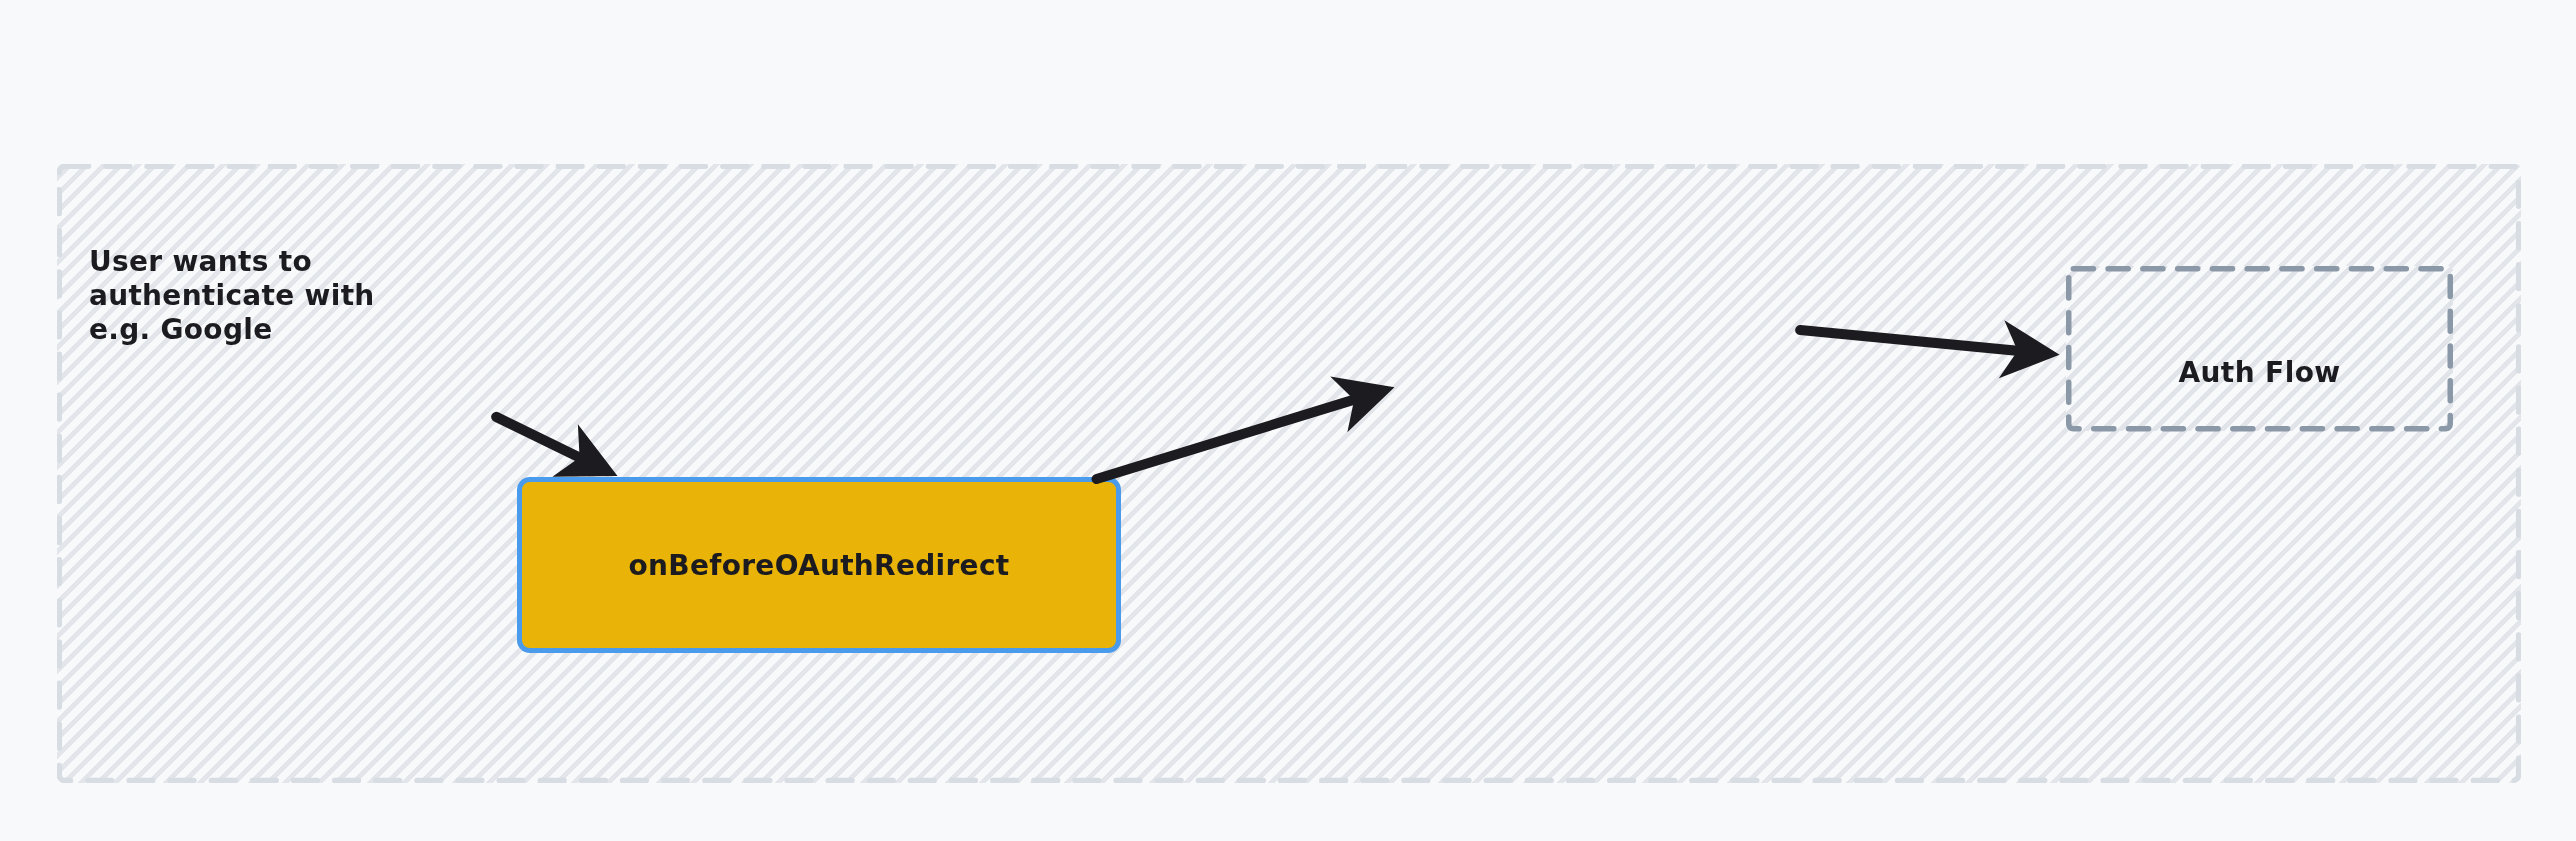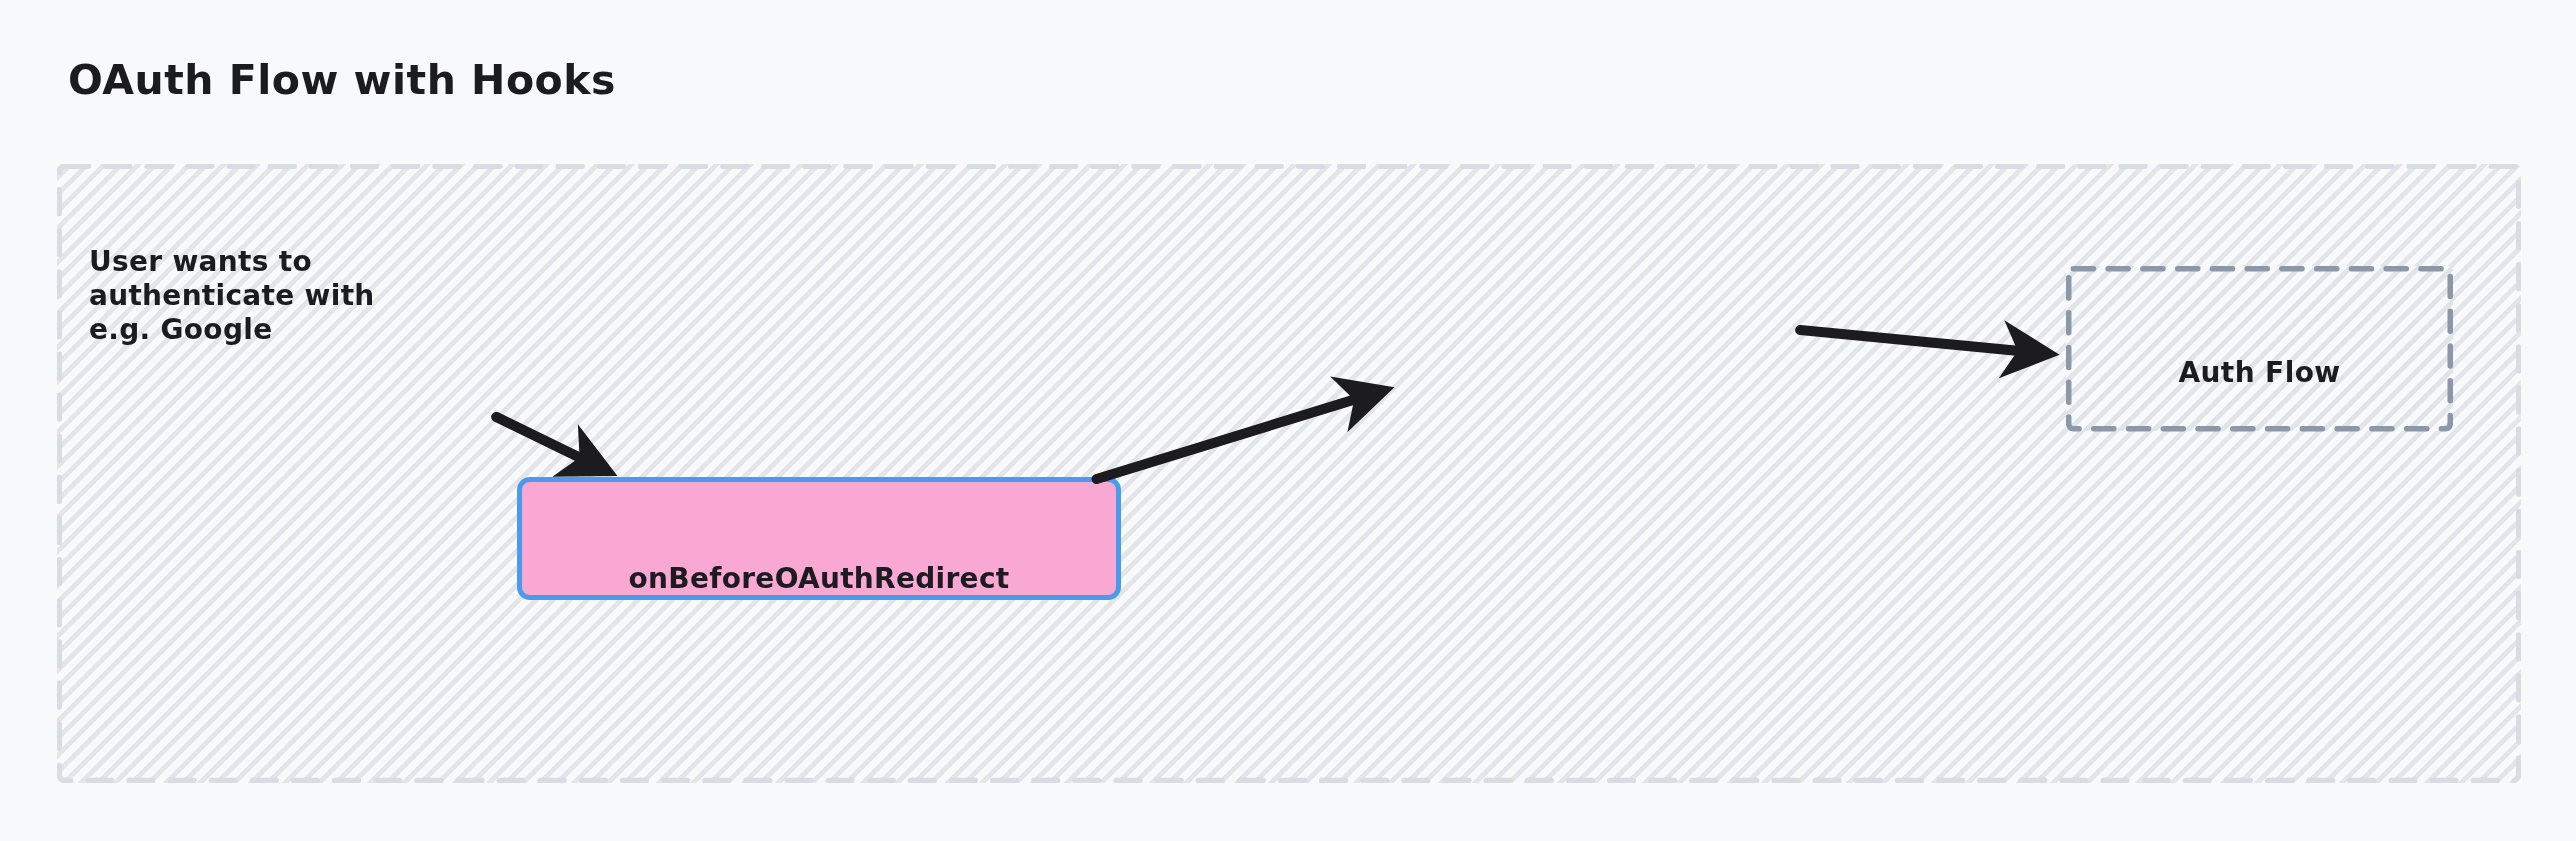--- a/index.html
+++ b/index.html
@@ -100,27 +100,27 @@
     white-space: nowrap;
     margin-top: 48px;
   }
 
   
   .hook-box {
     position: absolute;
     left: 517px;
     top: 477px;
     width: 604px;
-    height: 123px;
+    height: 176px;
     box-sizing: border-box;
-    background: #f9a8d4;
+    background: #eab308;
     border: 5.5px solid #4a9bec;
     border-radius: 12.8px;
     display: flex;
-    align-items: flex-end;
+    align-items: center;
     justify-content: center;
   }
   .hook-box-label {
     font-family: "DejaVu Sans", sans-serif;
     font-size: 28px;
     font-weight: 700;
     color: #1c1c20;
     letter-spacing: 0.3px;
     white-space: nowrap;
   }
@@ -156,21 +156,20 @@
     width: 2576px;
     height: 842px;
     pointer-events: none;
   }
 </style>
 </head>
 <body>
 
 <div id="stage">
 
-  <div class="diagram-title">OAuth Flow with Hooks</div>
 
   <div class="group-container">
 
     <svg class="group-border" viewBox="0 0 2696 677" preserveAspectRatio="none">
       <rect x="2.5" y="2.5" width="2691" height="672" rx="6" ry="6" fill="none" stroke="#d8dce3" stroke-width="6" stroke-dasharray="26 19" stroke-linecap="round"></rect>
     </svg>
 
     <div class="auth-flow-node">
       <svg class="auth-flow-border" viewBox="0 0 423 181" preserveAspectRatio="none">
         <rect x="3" y="3" width="417" height="175" rx="5" ry="5" fill="none" stroke="#8b98a8" stroke-width="6" stroke-dasharray="22 16" stroke-linecap="round"></rect>

